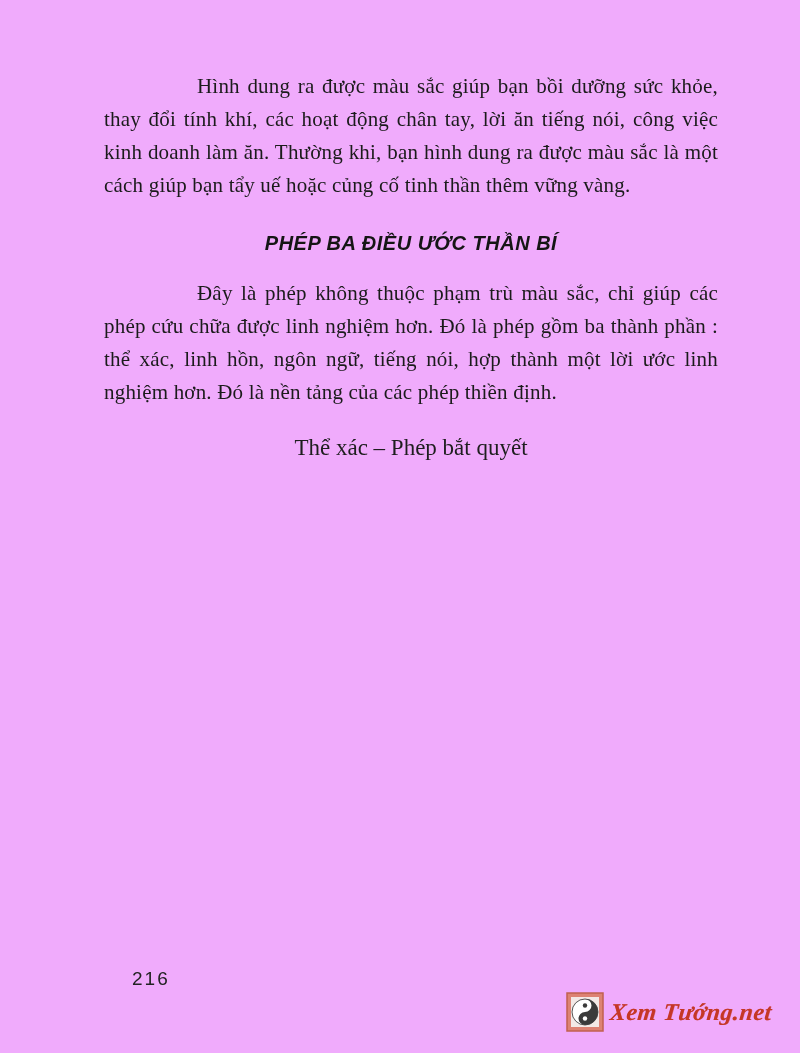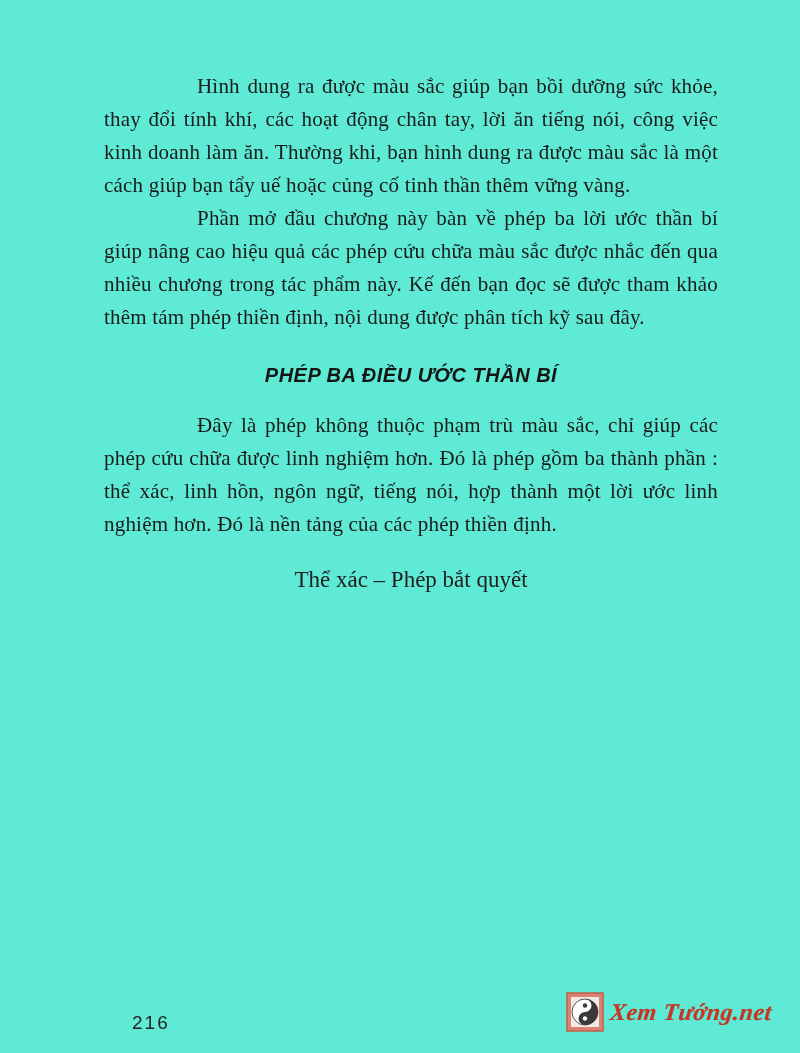--- a/index.html
+++ b/index.html
@@ -11,21 +11,21 @@
     height: 1053px;
     position: relative;
     background: #ffffff;
     font-family: "Liberation Serif", serif;
     color: #1b1b1b;
     overflow: hidden;
   }
   .page {
     position: absolute;
     inset: 0;
-    background: #5eead4;
+    background: #f0abfc;
   }
   .text-block {
     position: absolute;
     left: 104px;
     top: 70px;
     width: 614px;
   }
   .text-block p {
     margin: 0;
     font-size: 21px;
@@ -53,21 +53,20 @@
     color: #1e1e1e;
   }
   .page-number {
     position: absolute;
     left: 132px;
     top: 968px;
     font-family: "Liberation Sans", sans-serif;
     font-size: 19px;
     letter-spacing: 2px;
     color: #232323;
-    margin-top: 44px;
   }
   .watermark {
     position: absolute;
     right: 28px;
     top: 992px;
     display: flex;
     align-items: center;
     gap: 6px;
     text-decoration: none;
     cursor: pointer;
@@ -90,21 +89,20 @@
     white-space: nowrap;
   }
 </style>
 </head>
 <body>
 
 <div class="page">
 
   <main class="text-block">
     <p>Hình dung ra được màu sắc giúp bạn bồi dưỡng sức khỏe, thay đổi tính khí, các hoạt động chân tay, lời ăn tiếng nói, công việc kinh doanh làm ăn. Thường khi, bạn hình dung ra được màu sắc là một cách giúp bạn tẩy uế hoặc củng cố tinh thần thêm vững vàng.</p>
-    <p>Phần mở đầu chương này bàn về phép ba lời ước thần bí giúp nâng cao hiệu quả các phép cứu chữa màu sắc được nhắc đến qua nhiều chương trong tác phẩm này. Kế đến bạn đọc sẽ được tham khảo thêm tám phép thiền định, nội dung được phân tích kỹ sau đây.</p>
 
     <h1 class="section-heading">PHÉP BA ĐIỀU ƯỚC THẦN BÍ</h1>
 
     <p>Đây là phép không thuộc phạm trù màu sắc, chỉ giúp các phép cứu chữa được linh nghiệm hơn. Đó là phép gồm ba thành phần : thể xác, linh hồn, ngôn ngữ, tiếng nói, hợp thành một lời ước linh nghiệm hơn. Đó là nền tảng của các phép thiền định.</p>
 
     <h2 class="sub-heading">Thể xác – Phép bắt quyết</h2>
 
   </main>
 
   <div class="page-number">216</div>

